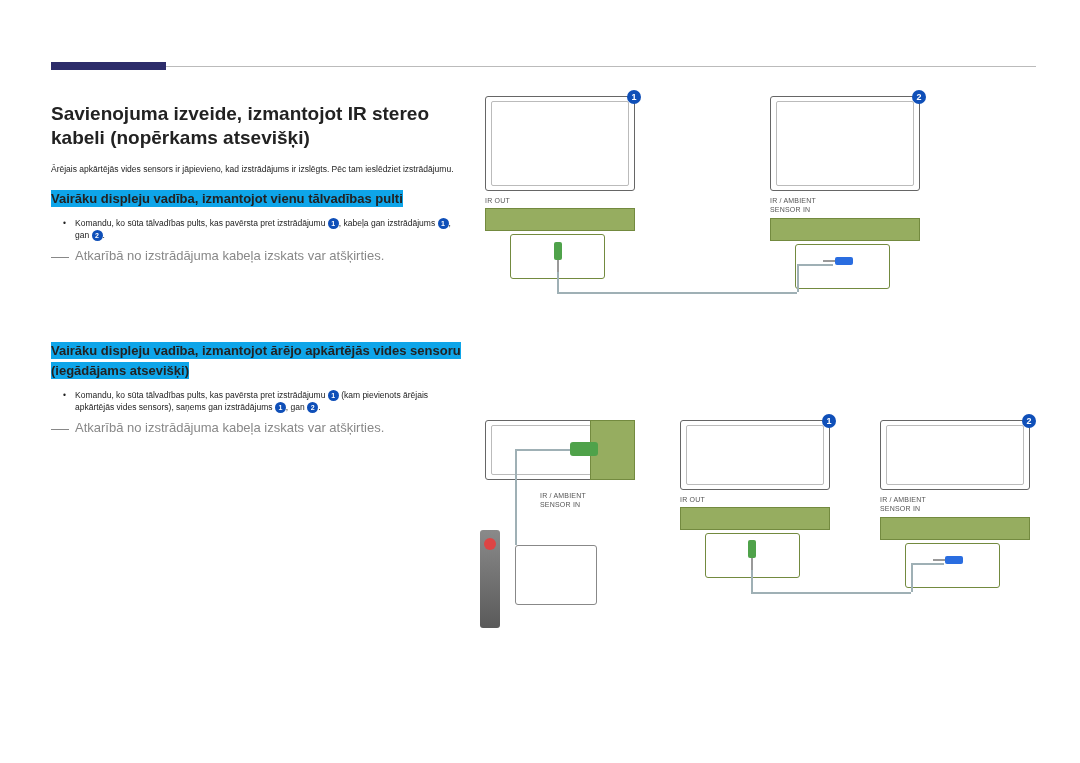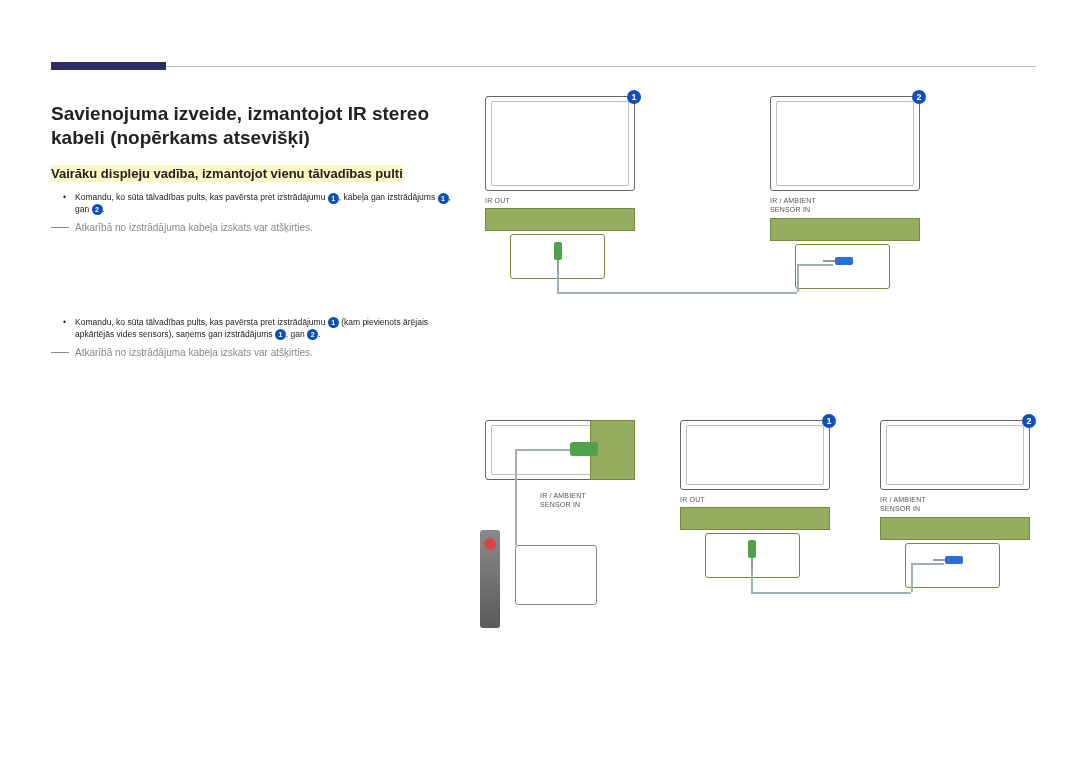--- a/index.html
+++ b/index.html
@@ -40,21 +40,21 @@
     line-height: 1.25;
     margin-bottom: 14px;
   }
   .intro {
     font-size: 8.5px;
     line-height: 1.35;
     margin-bottom: 14px;
   }
   .sub-hl {
     display: inline;
-    background: #fef9c3;
+    background: #0ea5e9;
     font-size: 13px;
     font-weight: bold;
     line-height: 1.6;
     padding: 1px 0;
   }
   .sub-wrap { margin-bottom: 8px; }
   .bullets { margin: 6px 0 4px 0; }
   .bullets li {
     font-size: 8.5px;
     line-height: 1.4;
@@ -65,22 +65,22 @@
   }
   .bullets li::before {
     content: "•";
     position: absolute;
     left: 12px;
     top: 0;
   }
   .bullets b { font-weight: bold; }
   .note-row {
     display: flex;
-    align-items: flex-start;
-    font-size: 10px;
+    align-items: center;
+    font-size: 13px;
     color: #888;
     margin-top: 4px;
   }
   .note-dash {
     width: 18px;
     height: 1px;
     background: #888;
     margin-top: 5px;
     margin-right: 6px;
     flex-shrink: 0;
@@ -210,36 +210,40 @@
   }
 </style>
 </head>
 <body>
 
 <div class="header-bar"></div>
 <div class="header-line"></div>
 
 <div class="left-col">
   <h1 class="main-title">Savienojuma izveide, izmantojot IR stereo kabeli (nopērkams atsevišķi)</h1>
+  <p class="intro">Ārējais apkārtējās vides sensors ir jāpievieno, kad izstrādājums ir izslēgts. Pēc tam ieslēdziet izstrādājumu.</p>
 
   <div class="sub-wrap">
     <span class="sub-hl">Vairāku displeju vadība, izmantojot vienu tālvadības pulti</span>
   </div>
   <ul class="bullets">
     <li>
       <span>Komandu, ko sūta tālvadības pults, kas pavērsta pret izstrādājumu </span><span class="circ">1</span><span>, kabeļa gan izstrādājums </span><span class="circ">1</span><span>, gan </span><span class="circ">2</span><span>.</span>
     </li>
   </ul>
   <div class="note-row">
     <div class="note-dash"></div>
     <span>Atkarībā no izstrādājuma kabeļa izskats var atšķirties.</span>
   </div>
 
   <div style="height:78px"></div>
 
+  <div class="sub-wrap">
+    <span class="sub-hl">Vairāku displeju vadība, izmantojot ārējo apkārtējās vides sensoru (iegādājams atsevišķi)</span>
+  </div>
   <ul class="bullets">
     <li>
       <span>Komandu, ko sūta tālvadības pults, kas pavērsta pret izstrādājumu </span><span class="circ">1</span><span> (kam pievienots ārējais apkārtējās vides sensors), saņems gan izstrādājums </span><span class="circ">1</span><span>, gan </span><span class="circ">2</span><span>.</span>
     </li>
   </ul>
   <div class="note-row">
     <div class="note-dash"></div>
     <span>Atkarībā no izstrādājuma kabeļa izskats var atšķirties.</span>
   </div>
 </div>

